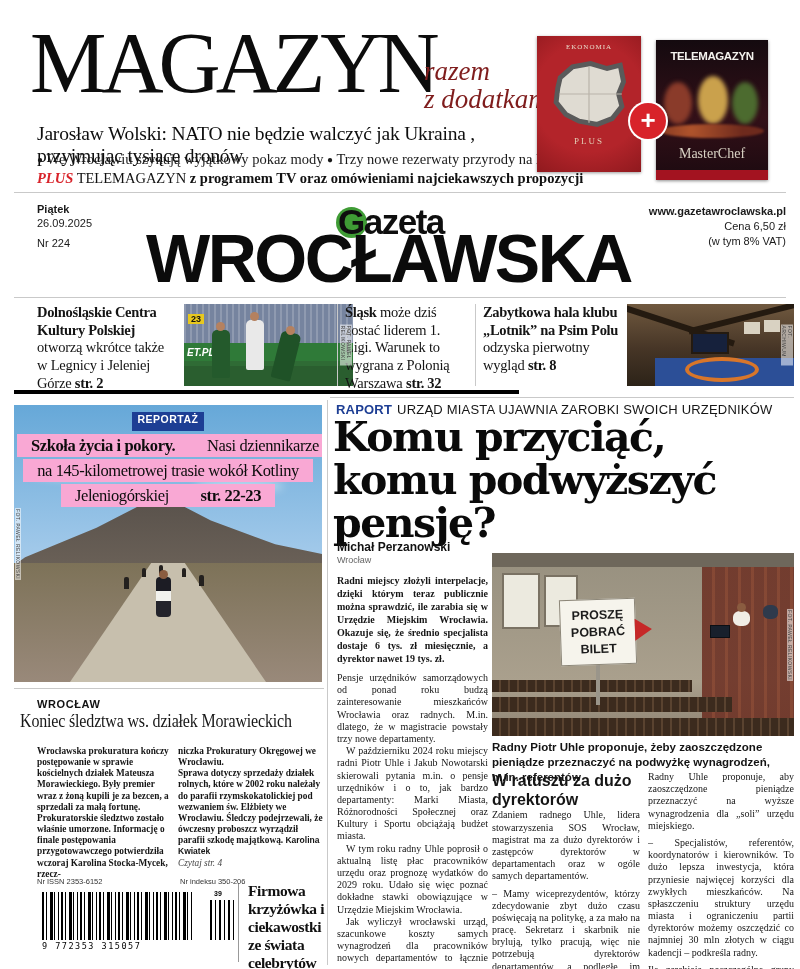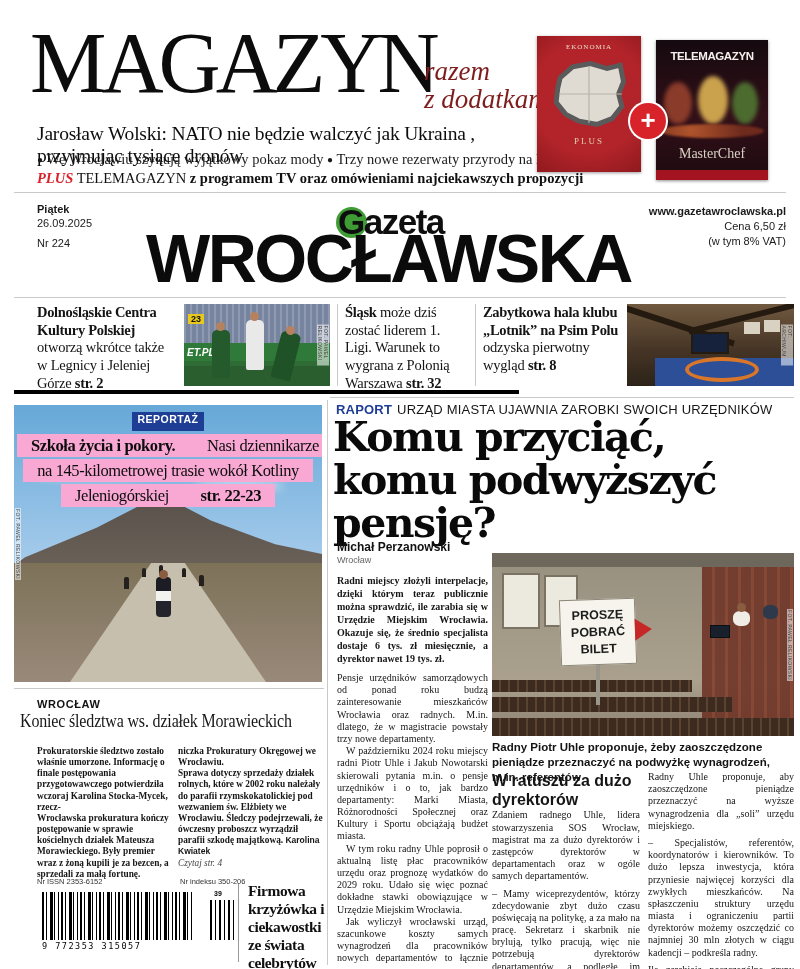--- a/index.html
+++ b/index.html
@@ -61,21 +61,21 @@
   .brief{position:absolute;top:304px;font-family:"Liberation Serif",serif;font-size:14.5px;line-height:1.22;
          letter-spacing:-0.2px;color:#141414;}
   .brief b{letter-spacing:-0.3px;}
   .photo{position:absolute;overflow:hidden;background:#888;}
   .vcredit{position:absolute;right:1px;top:50%;transform:translateY(-50%);writing-mode:vertical-rl;
            font-size:5px;color:#444;background:rgba(255,255,255,.55);padding:1px 0;letter-spacing:.4px;z-index:9;}
   .vcredit.left{left:1px;right:auto;}
 
   
   .fb{left:184px;top:304px;width:146px;height:82px;
-      background:linear-gradient(#76849f 0 48%,#5a6d8c 48% 58%,#2f6b35 58% 76%,#2a5e2f 76% 100%);}
+      background:linear-gradient(#76849f 0 48%,#5a6d8c 48% 58%,#2f6b35 58% 76%,#2a5e2f 76% 100%);padding-left:23px;}
   .fb .crowd{position:absolute;inset:0 0 40% 0;background:repeating-linear-gradient(90deg,rgba(255,255,255,.18) 0 2px,transparent 2px 6px);}
   .fb .board{position:absolute;left:0;right:0;top:48%;height:22%;background:#2f7a38;}
   .fb .b23{position:absolute;left:4px;top:10px;background:#e7c81f;color:#111;font-weight:700;font-size:9px;padding:0 3px;}
   .fb .etpl{position:absolute;left:3px;top:52%;color:#fff;font-style:italic;font-weight:700;font-size:10px;}
   .fb .body{position:absolute;border-radius:5px 5px 2px 2px;}
   .fb .head{position:absolute;border-radius:50%;background:#b5815f;width:9px;height:9px;}
   .fb .g1{left:28px;top:26px;width:18px;height:48px;background:#245a2c;}
   .fb .h1{left:32px;top:18px;}
   .fb .w1{left:62px;top:16px;width:18px;height:50px;background:#e9e9e9;}
   .fb .h2{left:66px;top:8px;}
@@ -377,22 +377,22 @@
     <p class="gap">– Specjalistów, referentów, koordynatorów i kierowników. To dużo lepsza inwestycja, która przyniesie najwięcej korzyści dla zwykłych mieszkańców. Na spłaszczeniu struktury urzędu miasta i ograniczeniu partii dyrektorów możemy oszczędzić co najmniej 30 mln złotych w ciągu kadencji – podkreśla radny.</p>
     <p class="gap">Ile zarabiają poszczególne grupy urzędników?</p>
 
   </div>
 
   <div class="hr local-rule"></div>
   <div class="local-section">WROCŁAW</div>
   <h2 class="local-headline" style="margin:0;font-weight:400;">Koniec śledztwa ws.  działek Morawieckich</h2>
 
   <div class="localcol lc1">
+    <p>Wrocławska prokuratura kończy postępowanie w sprawie kościelnych działek Mateusza Morawieckiego. Były premier wraz z żoną kupili je za bezcen, a sprzedali za małą fortunę.</p>
     <p>Prokuratorskie śledztwo zostało właśnie umorzone. Informację o finale postępowania przygotowawczego potwierdziła wczoraj Karolina Stocka-Mycek, rzecz-</p>
-    <p>Wrocławska prokuratura kończy postępowanie w sprawie kościelnych działek Mateusza Morawieckiego. Były premier wraz z żoną kupili je za bezcen, a sprzedali za małą fortunę.</p>
   </div>
   <div class="localcol lc2">
     <p>niczka Prokuratury Okręgowej we Wrocławiu.</p>
     <p><span>Sprawa dotyczy sprzedaży działek rolnych, które w 2002 roku należały do parafii rzymskokatolickiej pod wezwaniem św. Elżbiety we Wrocławiu. Śledczy podejrzewali, że ówczesny proboszcz wyrządził parafii szkodę majątkową. </span><span class="author">Karolina Kwiatek</span></p>
     <p class="readmore" style="font-family:'Liberation Serif',serif;font-style:italic;color:#444;">Czytaj str. 4</p>
   </div>
 
   <div class="issn">Nr ISSN 2353-6152</div>
   <div class="idx">Nr indeksu 350-206</div>
 

